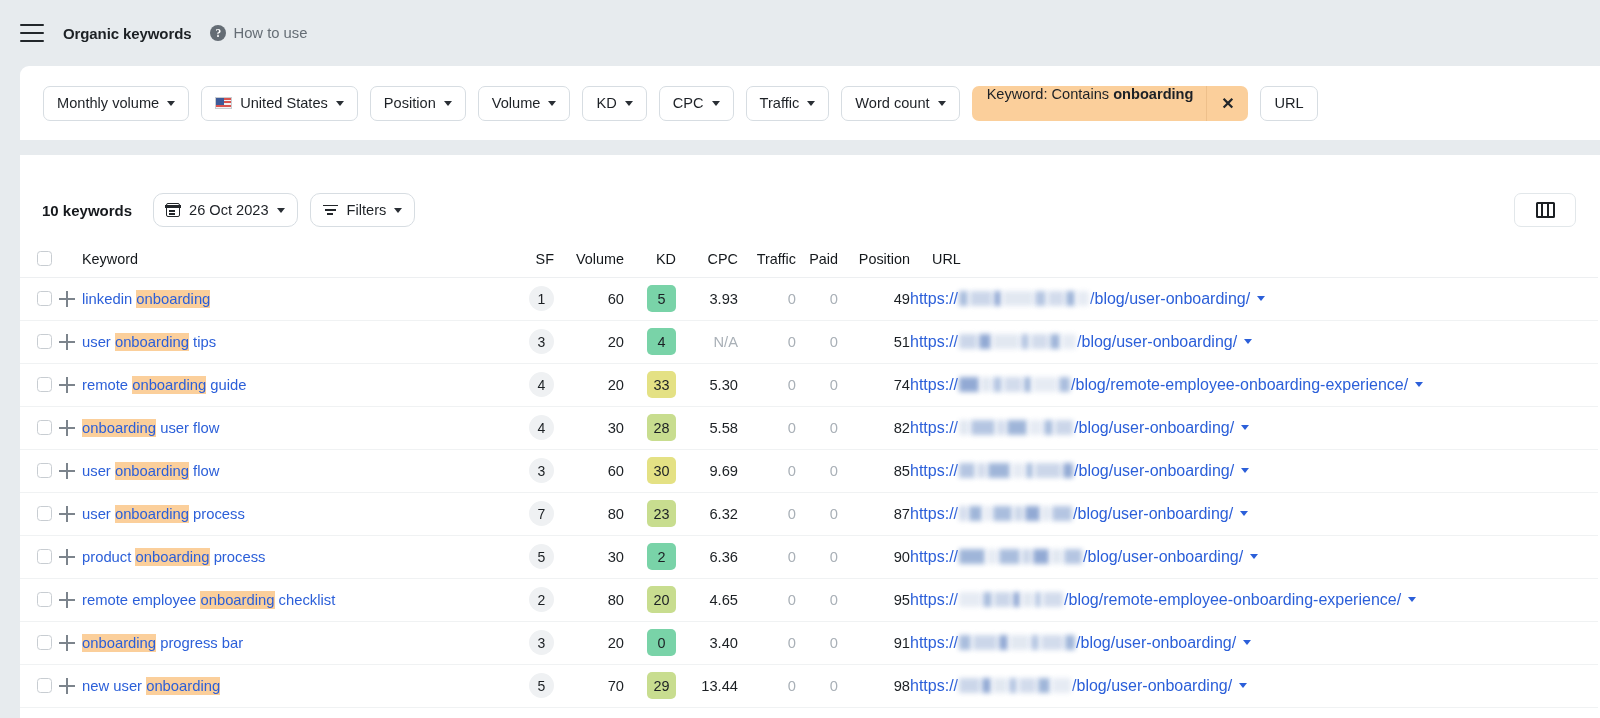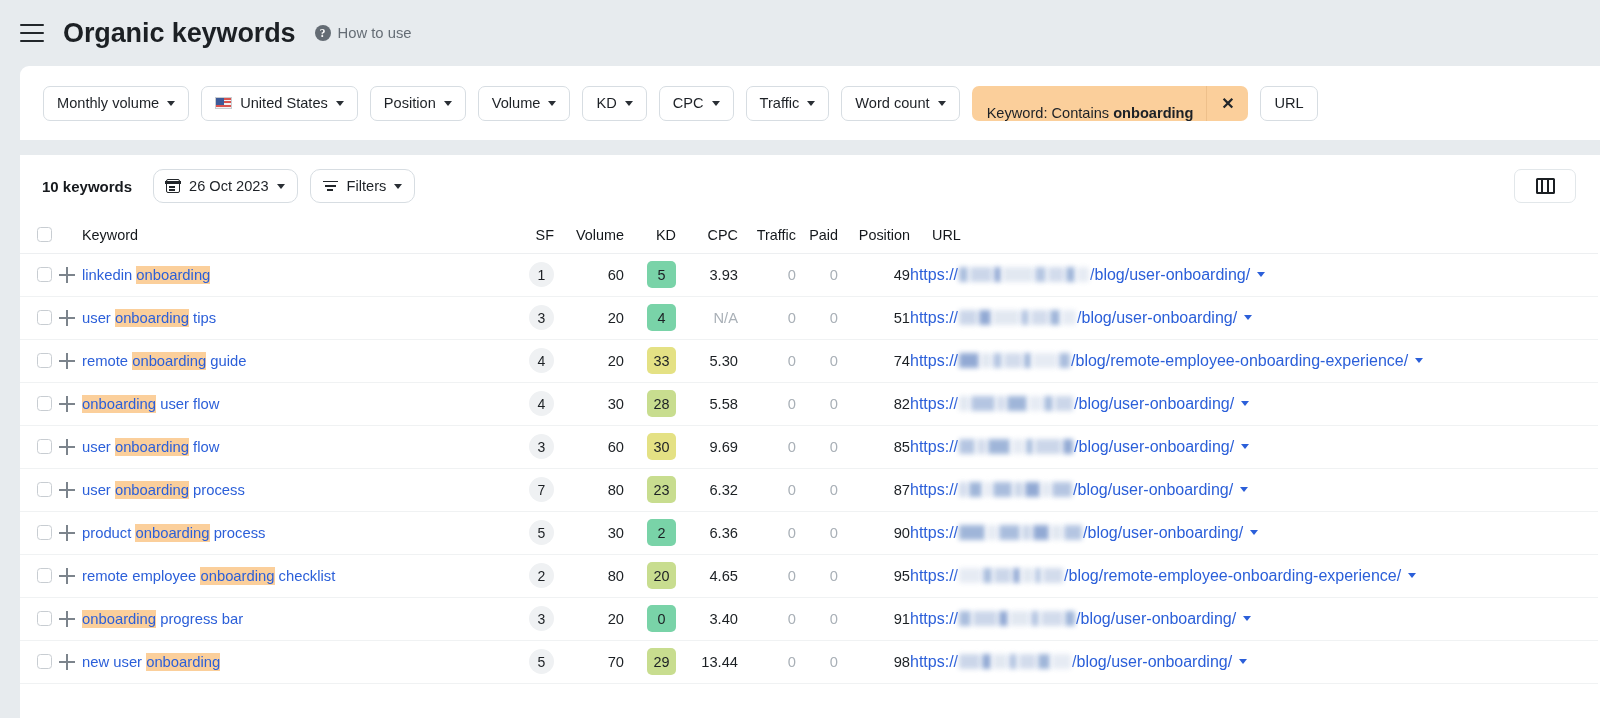--- a/index.html
+++ b/index.html
@@ -21,21 +21,21 @@
     padding-left: 20px;
     background: #e7ebee;
   }
   .hamburger {
     width: 24px; height: 18px;
     display: flex; flex-direction: column; justify-content: space-between;
     margin-right: 19px; cursor: pointer;
   }
   .hamburger span { display: block; height: 2.4px; background: #22262a; border-radius: 1px; }
   .page-title {
-    font-size: 27px; font-weight: bold; color: #1c2024; letter-spacing: -0.1px;
+    font-size: 15px; font-weight: bold; color: #1c2024; letter-spacing: -0.1px;
   }
   .howto { display: flex; align-items: center; margin-left: 19px; cursor: pointer; }
   .help-icon {
     width: 16px; height: 16px; border-radius: 50%;
     background: #646c74; color: #fff; font-size: 11.5px; font-weight: bold;
     display: flex; align-items: center; justify-content: center;
     margin-right: 7px; font-family: "Liberation Serif", serif;
   }
   .howto-label { font-size: 14.8px; color: #656d75; }
 
@@ -83,21 +83,21 @@
     border: .5px solid #c9ccd0;
   }
   .flag::after {
     content: ""; position: absolute; left: 0; top: 0;
     width: 8px; height: 6.5px; background: #3c5a99;
   }
   .chip {
     height: 35px;
     background: #fbcf9b;
     border-radius: 7px;
-    display: flex; align-items: flex-end;
+    display: flex; align-items: flex-start;
     font-size: 14.6px; color: #1d2126;
     cursor: pointer; flex: 0 0 auto;
   }
   .chip-text { padding: 0 13px 0 15px; white-space: nowrap; }
   .chip-text b { font-weight: bold; }
   .chip-x {
     width: 42px; height: 35px;
     display: flex; align-items: center; justify-content: center;
     border-left: 1px solid #eec08b;
     font-size: 16px; font-weight: bold; color: #22262a;
@@ -108,20 +108,21 @@
   .card {
     position: absolute; left: 20px; top: 155px; right: 0; bottom: 0;
     background: #ffffff;
     overflow: hidden;
   }
   .toolbar {
     height: 62px;
     display: flex; align-items: center;
     padding-left: 22px;
     position: relative;
+    margin-top: 24px;
   }
   .kw-count { font-size: 15px; font-weight: bold; color: #16191d; margin-right: 21px; }
   .tbtn {
     height: 34px;
     border: 1px solid #d7dde2;
     border-radius: 10px;
     background: #fff;
     display: flex; align-items: center;
     padding: 0 12px;
     font-size: 14.6px; color: #1d2126;

